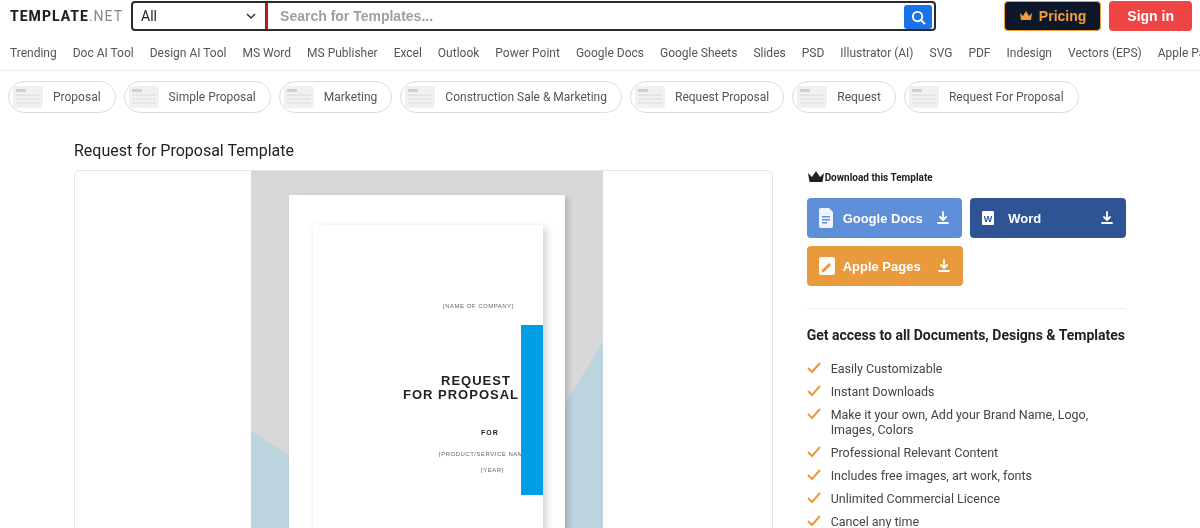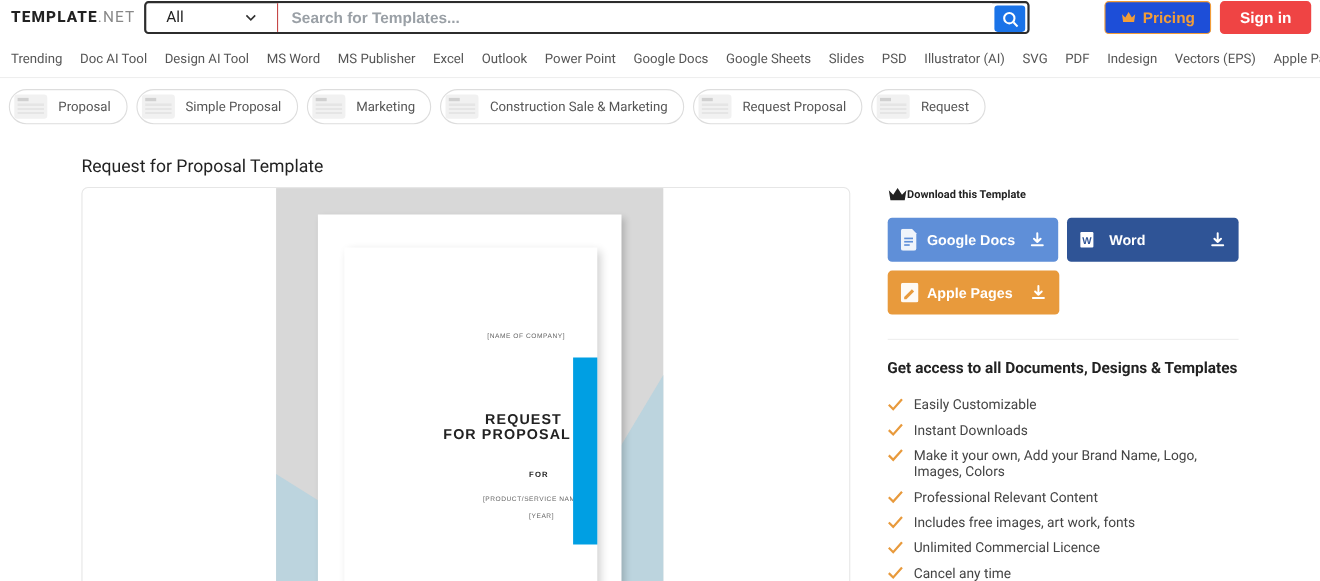--- a/index.html
+++ b/index.html
@@ -1,26 +1,26 @@
 <!DOCTYPE html>
 <html><head>
 <meta charset="utf-8">
 <style>
   * { margin: 0; padding: 0; box-sizing: border-box; }
   body { font-family: -apple-system, BlinkMacSystemFont, "Segoe UI", Roboto, Arial, sans-serif; color: #222; background: #fff; width: 1200px; }
   .header { display: flex; align-items: center; padding: 0 8px; height: 32px; }
   .logo { font-weight: 800; letter-spacing: 1px; font-size: 14px; padding: 0 8px 0 2px; }
   .logo .light { color: #888; font-weight: 400; }
   .search-group { display: flex; flex: 0 0 805px; border: 2px solid #2c2c2c; border-radius: 4px; height: 30px; }
-  .category-select { display: flex; align-items: center; justify-content: space-between; padding: 0 18px; width: 120px; border-right: 1px solid #b91c1c; font-size: 14px; cursor: pointer; }
+  .category-select { display: flex; align-items: center; justify-content: space-between; padding: 0 8px; width: 135px; border-right: 3px solid #b91c1c; font-size: 14px; cursor: pointer; }
   .search-input { flex: 1; border: none; outline: none; padding: 0 12px; font-size: 14px; color: #333; font-weight: bold; }
   .search-input::placeholder { color: #9aa0a6; }
   .search-btn { width: 28px; height: 24px; margin: 2px; background: #1a73e8; border: none; border-radius: 3px; display: flex; align-items: center; justify-content: center; cursor: pointer; }
   .header-gap { flex: 1; }
-  .pricing-btn { display: flex; align-items: center; gap: 6px; border: 1px solid #f29d38; color: #f29d38; padding: 6px 14px; border-radius: 4px; font-size: 14px; font-weight: 600; cursor: pointer; background: #1d4ed8; margin-right: 8px; margin-left: 41px; }
+  .pricing-btn { display: flex; align-items: center; gap: 6px; border: 1px solid #f29d38; color: #f29d38; padding: 6px 14px; border-radius: 4px; font-size: 14px; font-weight: 600; cursor: pointer; background: #0f172a; margin-right: 8px; margin-left: 41px; }
   .signin-btn { background: #ef4444; color: #fff; padding: 7px 18px; border: none; border-radius: 4px; font-size: 14px; font-weight: 600; cursor: pointer; }
   .filter-row { display: flex; gap: 16px; padding: 14px 10px 10px; align-items: center; border-bottom: 1px solid #eee; }
   .filter-item { font-size: 12px; color: #555; cursor: pointer; white-space: nowrap; }
   .pill-row { display: flex; gap: 8px; padding: 10px 8px; }
   .pill { display: flex; align-items: center; gap: 10px; border: 1px solid #ddd; border-radius: 20px; padding: 4px 14px 4px 4px; font-size: 12px; color: #555; cursor: pointer; text-align: center; }
   .pill-thumb { width: 30px; height: 22px; background: #f1f1f1; border-radius: 3px; position: relative; overflow: hidden; }
   .pill-thumb::before { content: ""; position: absolute; left: 3px; top: 3px; width: 10px; height: 3px; background: #d0d0d0; }
   .pill-thumb::after { content: ""; position: absolute; left: 3px; top: 8px; right: 3px; bottom: 3px; background: repeating-linear-gradient(#e5e5e5 0 2px, transparent 2px 4px); }
   .page-title { font-size: 16px; font-weight: 400; padding: 18px 0 10px 74px; }
   .content { display: flex; padding: 0 74px 10px; gap: 34px; }
@@ -128,20 +128,24 @@
       <span>Construction Sale &amp; Marketing</span>
     </div>
   <div class="pill">
       <div class="pill-thumb"></div>
       <span>Request Proposal</span>
     </div>
   <div class="pill">
       <div class="pill-thumb"></div>
       <span>Request</span>
     </div>
+  <div class="pill">
+      <div class="pill-thumb"></div>
+      <span>Request For Proposal</span>
+    </div>
 </div>
 
 <div class="page-title">Request for Proposal Template</div>
 
 <div class="content">
   <div class="preview-col">
     <div class="share-strip">
       <div class="share-ic">
           <svg width="20" height="20" viewBox="0 0 20 20">
             <circle cx="10" cy="10" r="9" fill="#e60023"></circle>

